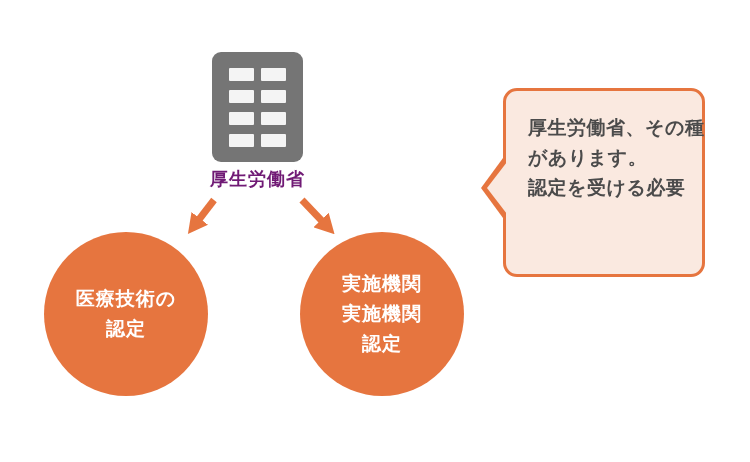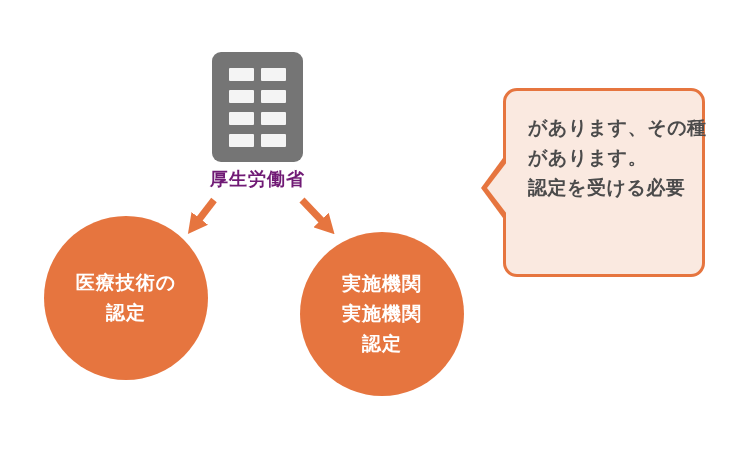--- a/index.html
+++ b/index.html
@@ -69,21 +69,21 @@
     flex-direction: column;
     align-items: center;
     justify-content: center;
     text-align: center;
     color: #ffffff;
     font-size: 19px;
     font-weight: 600;
     line-height: 30px;
     letter-spacing: 1px;
   }
-  .circle-left  { left: 44px;  top: 216px; align-items: center; }
+  .circle-left  { left: 44px;  top: 232px; align-items: center; }
   .circle-right { left: 300px; top: 232px; }
 
   
   .bubble {
     position: absolute;
     left: 503px;
     top: 88px;
     width: 202px;
     height: 189px;
     box-sizing: border-box;
@@ -154,18 +154,18 @@
 
   <div class="circle circle-right">
     <div class="circle-line">実施機関</div>
     <div class="circle-line">実施機関</div>
     <div class="circle-line">認定</div>
   </div>
 
   <div class="bubble">
     <div class="bubble-tail-border"></div>
     <div class="bubble-tail-fill"></div>
-    <div class="bubble-line">があります、その種</div>
+    <div class="bubble-line">厚生労働省、その種</div>
     <div class="bubble-line">があります。</div>
     <div class="bubble-line">認定を受ける必要</div>
   </div>
 
 </div>
 
 </body></html>

